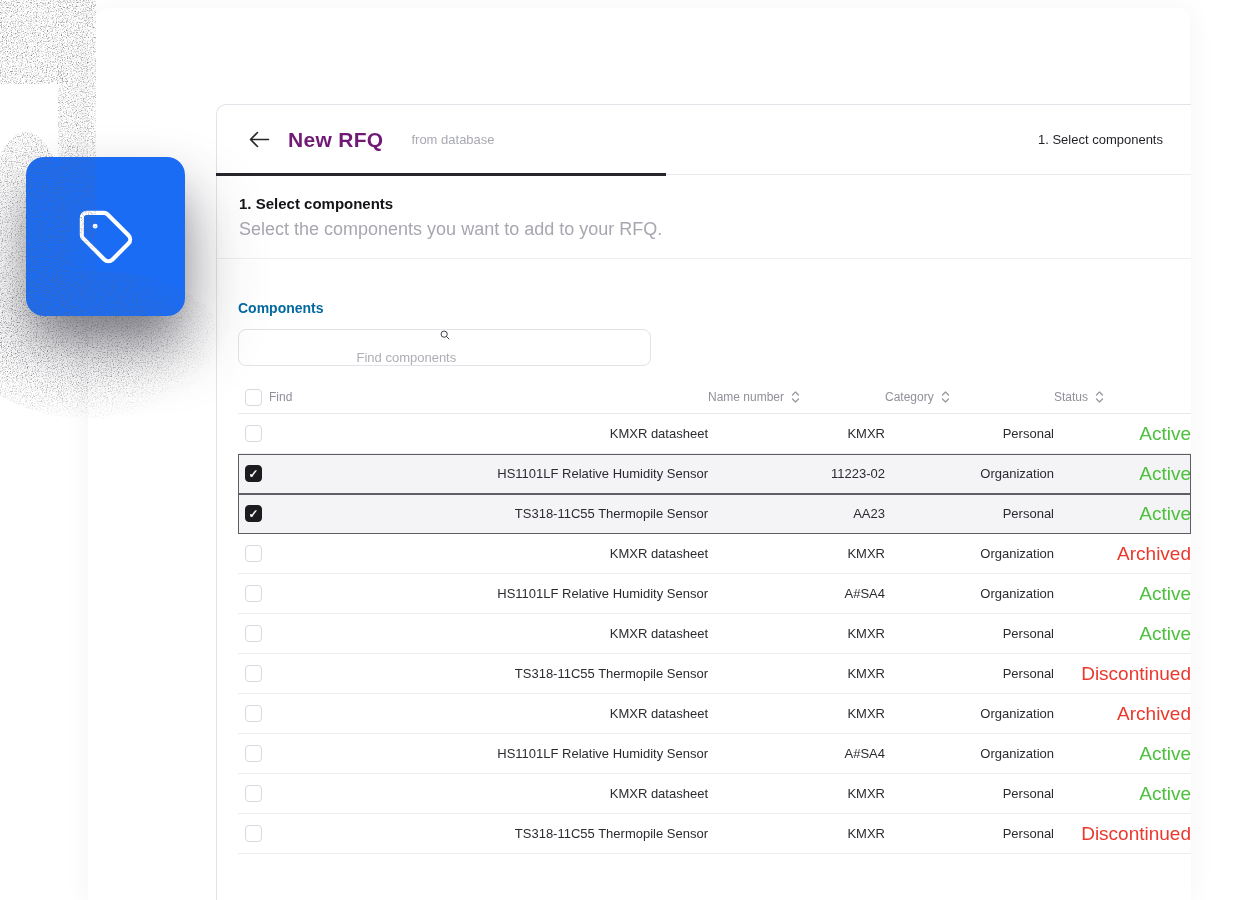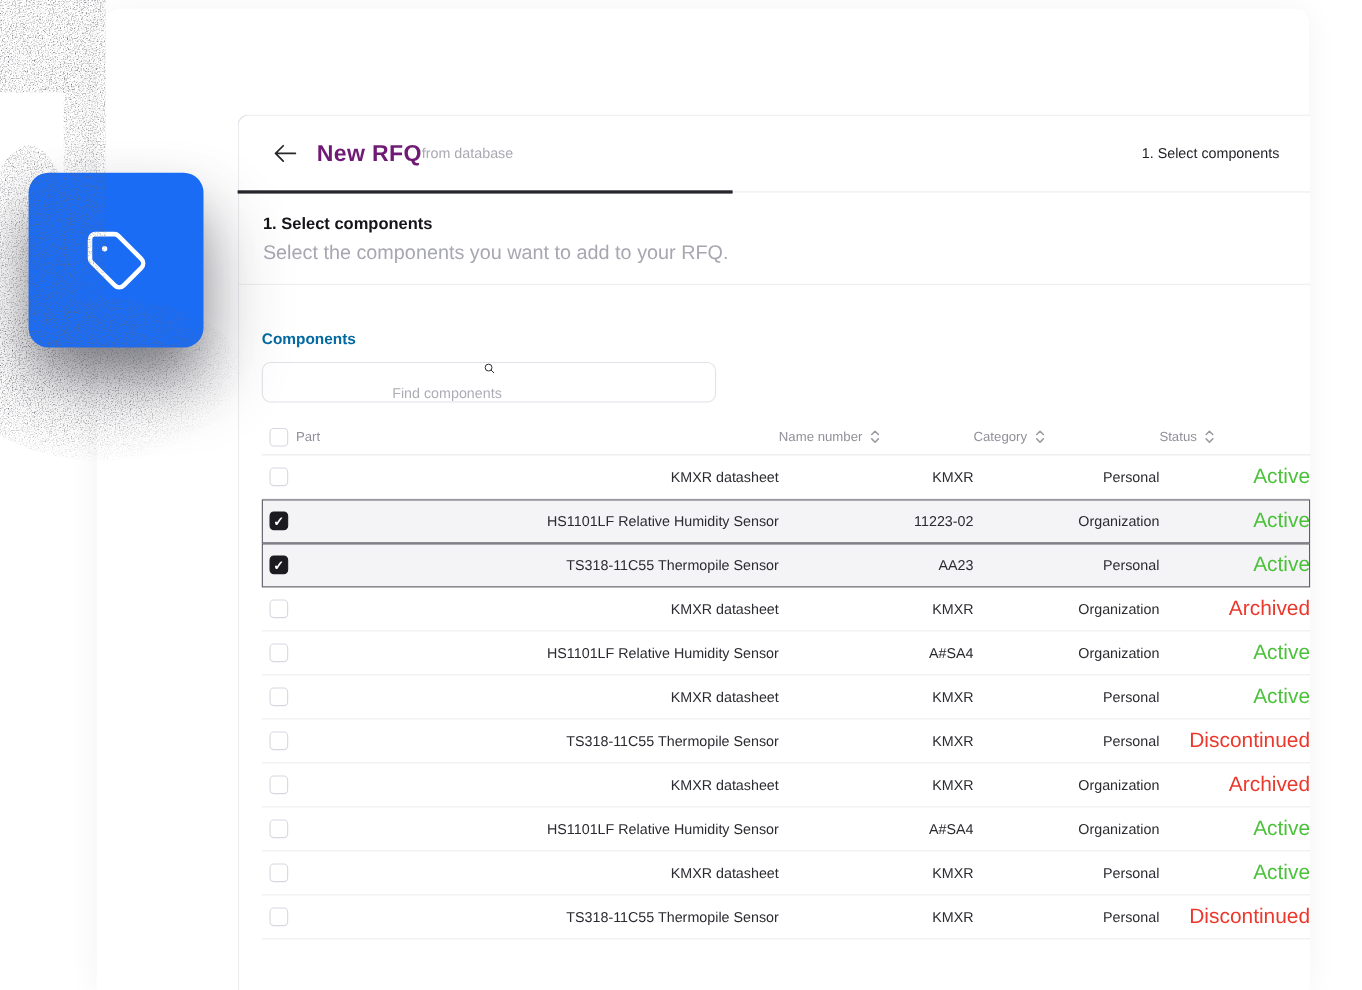--- a/index.html
+++ b/index.html
@@ -15,21 +15,21 @@
   
   .panel { position:absolute; left:216px; top:104px; width:975px; height:796px;
            background:#ffffff; border:1px solid #e3e3e9; border-right:none; border-bottom:none;
            border-radius:10px 0 0 0; }
 
   .panel-header { position:relative; height:70px; display:flex; align-items:center;
                   padding:0 28px 0 30px; border-bottom:1px solid #ebebef; }
   .back-btn { width:24px; height:24px; display:flex; align-items:center; justify-content:center;
               background:none; border:none; cursor:pointer; }
   .dlg-title { margin-left:17px; font-size:21px; font-weight:700; color:#701a75; letter-spacing:.3px; }
-  .dlg-sub { margin-left:0; font-size:13px; color:#a9a9b3; }
+  .dlg-sub { margin-left:28px; font-size:13px; color:#a9a9b3; }
   .spacer { flex:1; }
   .step-label { font-size:13px; color:#1f1f26; }
   .tab-underline { position:absolute; left:-1px; bottom:-2px; width:450px; height:3px; background:#26262c; }
 
   .section { height:84px; padding:20px 30px 0 22px; border-bottom:1px solid #efeff3; }
   .section h2 { font-size:15px; font-weight:700; color:#141419; margin-bottom:7px; }
   .section p { font-size:18px; color:#a7a7b0; }
 
   .components { padding-left:21px; padding-top:29px; }
   .comp-label { font-size:14px; font-weight:700; color:#0369a1;margin-top:12px; }
@@ -98,21 +98,21 @@
         </svg>
         <input type="text" placeholder="Find components" style="">
       </div>
 
       <div class="table">
         <div class="thead">
           <div class="cbcell">
             <div class="cb"></div>
           </div>
           <div class="hcell">
-            <span>Part</span>
+            <span>Find</span>
           </div>
           <div class="hcell">
             <span>Name number</span>
             <svg width="9" height="14" viewBox="0 0 9 14">
               <path d="M1.5 5 L4.5 2 L7.5 5" fill="none" stroke="#9a9aa3" stroke-width="1.4" stroke-linecap="round" stroke-linejoin="round"></path>
               <path d="M1.5 9 L4.5 12 L7.5 9" fill="none" stroke="#9a9aa3" stroke-width="1.4" stroke-linecap="round" stroke-linejoin="round"></path>
             </svg>
           </div>
           <div class="hcell">
             <span>Category</span>

